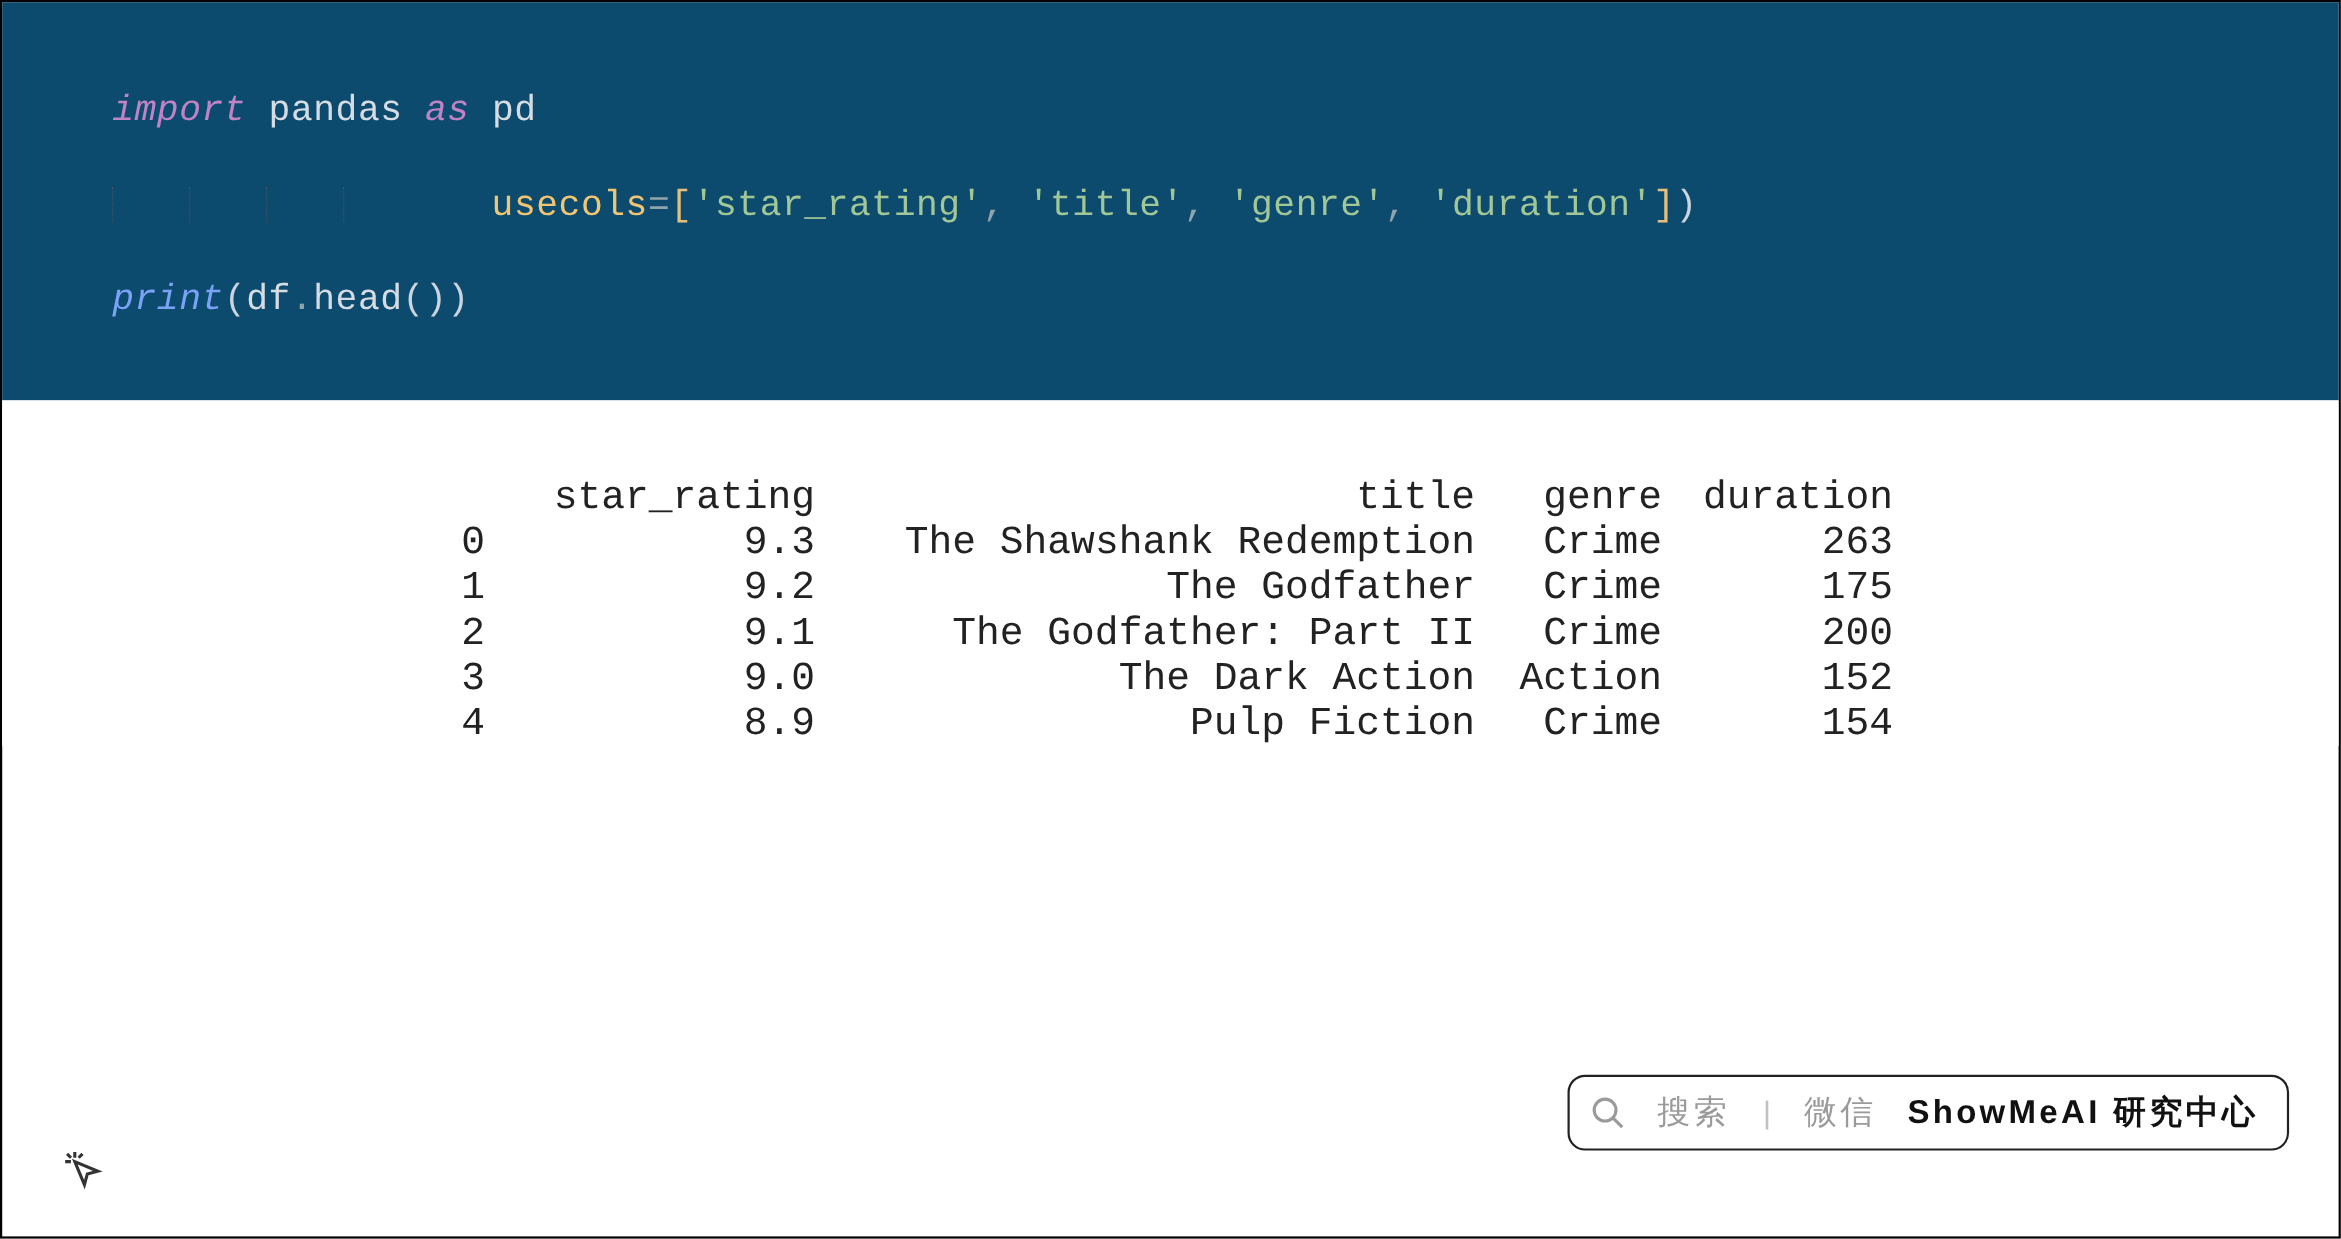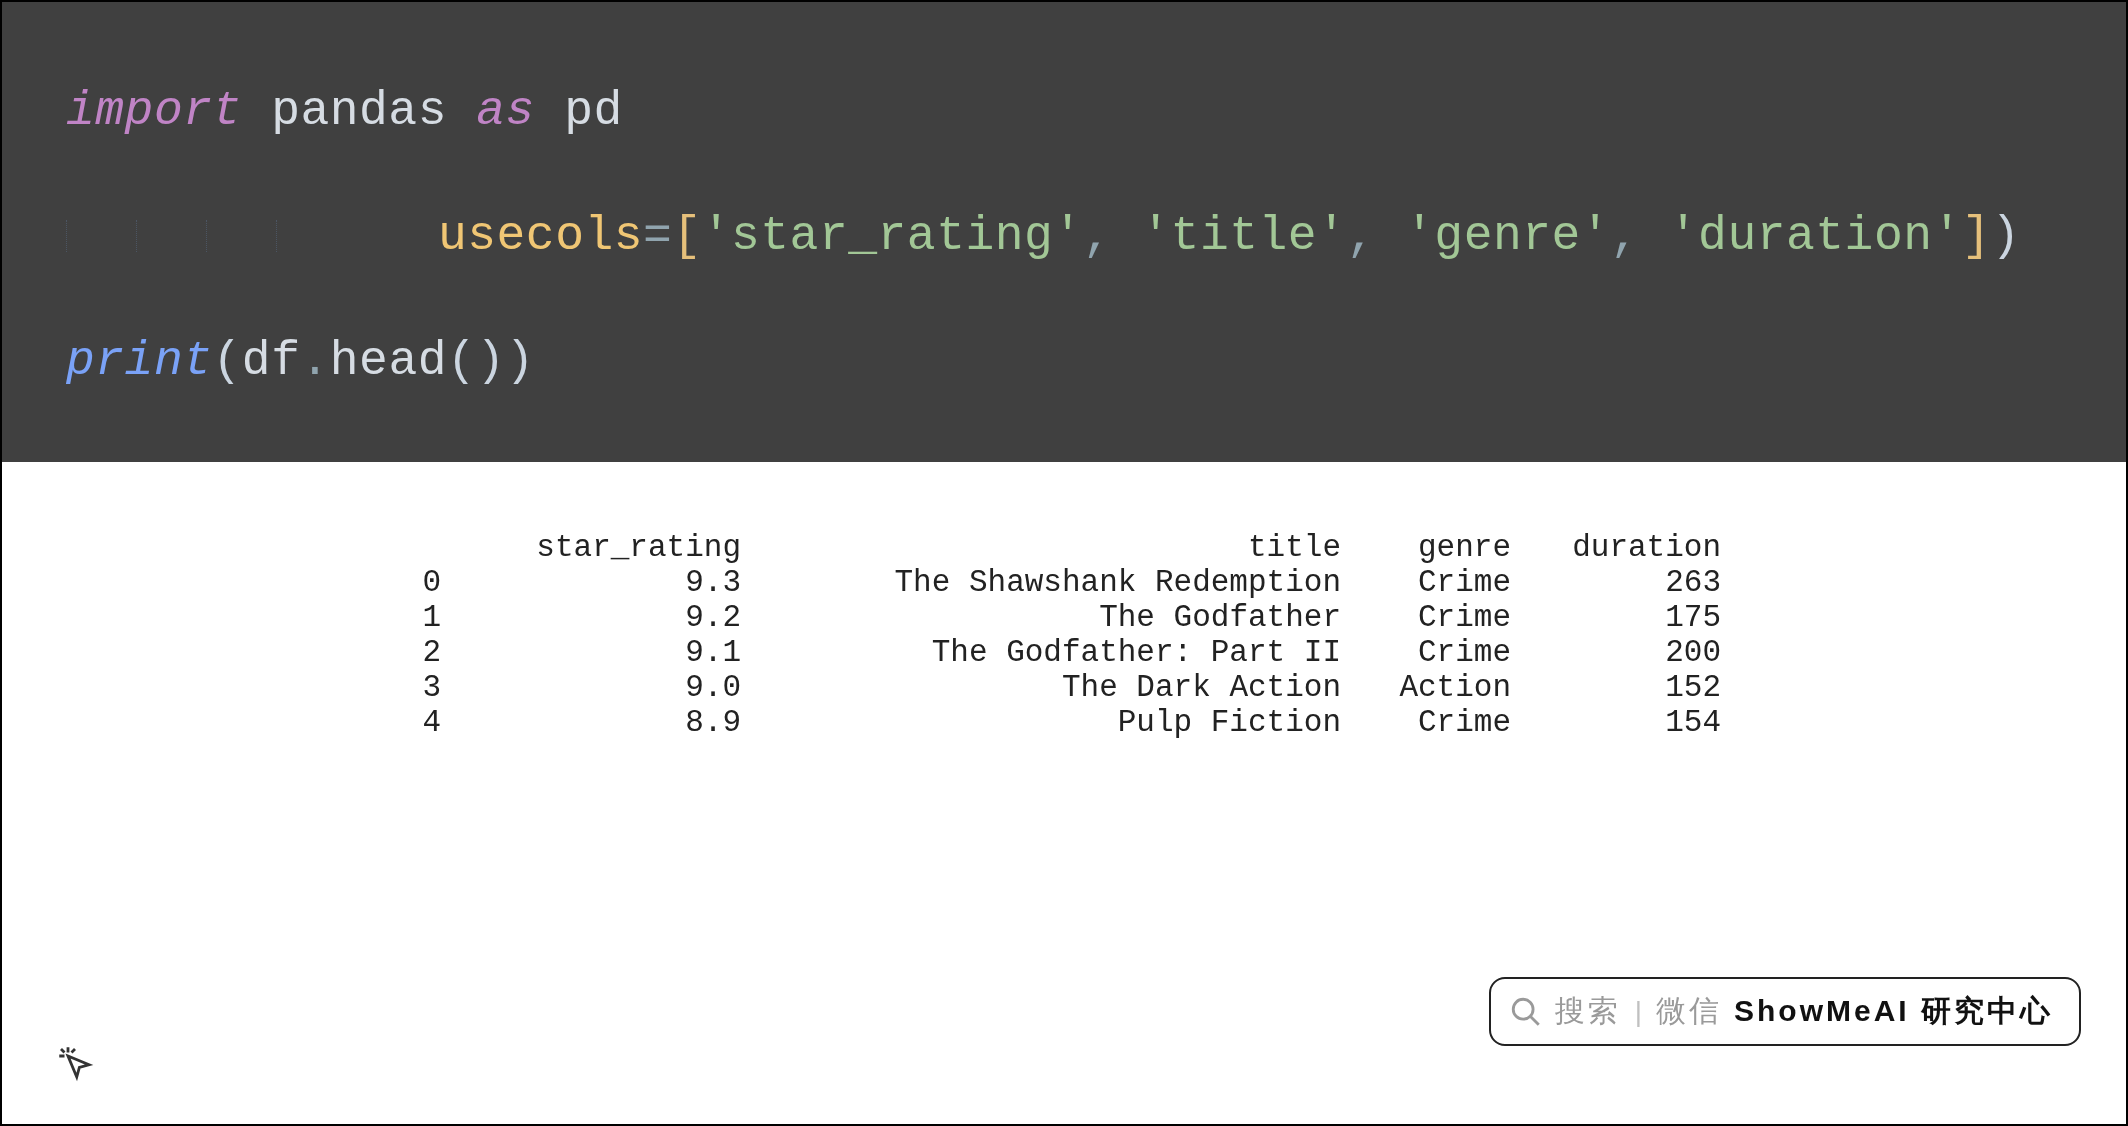--- a/index.html
+++ b/index.html
@@ -11,25 +11,25 @@
     font-family: "Consolas", "Monaco", "Courier New", monospace;
   }
   .frame {
     position: absolute;
     top: 0; left: 0; right: 0; bottom: 0;
     border: 2px solid #000;
   }
 
   
   .code-area {
-    background: #404040;
+    background: #0c4a6e;
     color: #b8c3cc;
     width: 100%;
-    padding: 78px 0 70px 64px;
-    font-size: 48px;
+    padding: 78px 0 70px 100px;
+    font-size: 33px;
     line-height: 1.3;
     letter-spacing: 0.5px;
   }
   .code-line {
     white-space: pre;
     font-family: "Consolas", "Monaco", "Courier New", monospace;
   }
   .tok-keyword   { color: #c084c6; font-style: italic; }
   .tok-module    { color: #d6dce3; }
   .tok-ident     { color: #d6dce3; }
@@ -51,21 +51,21 @@
     border-left: 1px dotted #4b5563;
     margin-right: 69px;
     vertical-align: middle;
   }
 
   
   .output-area {
     background: #fff;
     width: 100%;
     padding: 68px 0 0 0;
-    font-size: 31px;
+    font-size: 36px;
     color: #222;
     font-family: "Courier New", "Consolas", monospace;
   }
   .df-table {
     margin: 0 auto;
     border-collapse: collapse;
     font-variant-numeric: tabular-nums;
   }
   .df-table th, .df-table td {
     padding: 0 18px;
@@ -84,21 +84,21 @@
   
   .search-badge {
     position: absolute;
     right: 45px;
     bottom: 78px;
     border: 2px solid #222;
     border-radius: 16px;
     padding: 12px 26px 12px 18px;
     display: flex;
     align-items: center;
-    gap: 12px;
+    gap: 28px;
     background: #fff;
     font-family: "PingFang SC", "Microsoft YaHei", sans-serif;
   }
   .search-badge .sicon {
     width: 34px; height: 34px;
   }
   .search-badge .label-gray {
     color: #9a9a9a;
     font-size: 30px;
     letter-spacing: 3px;

